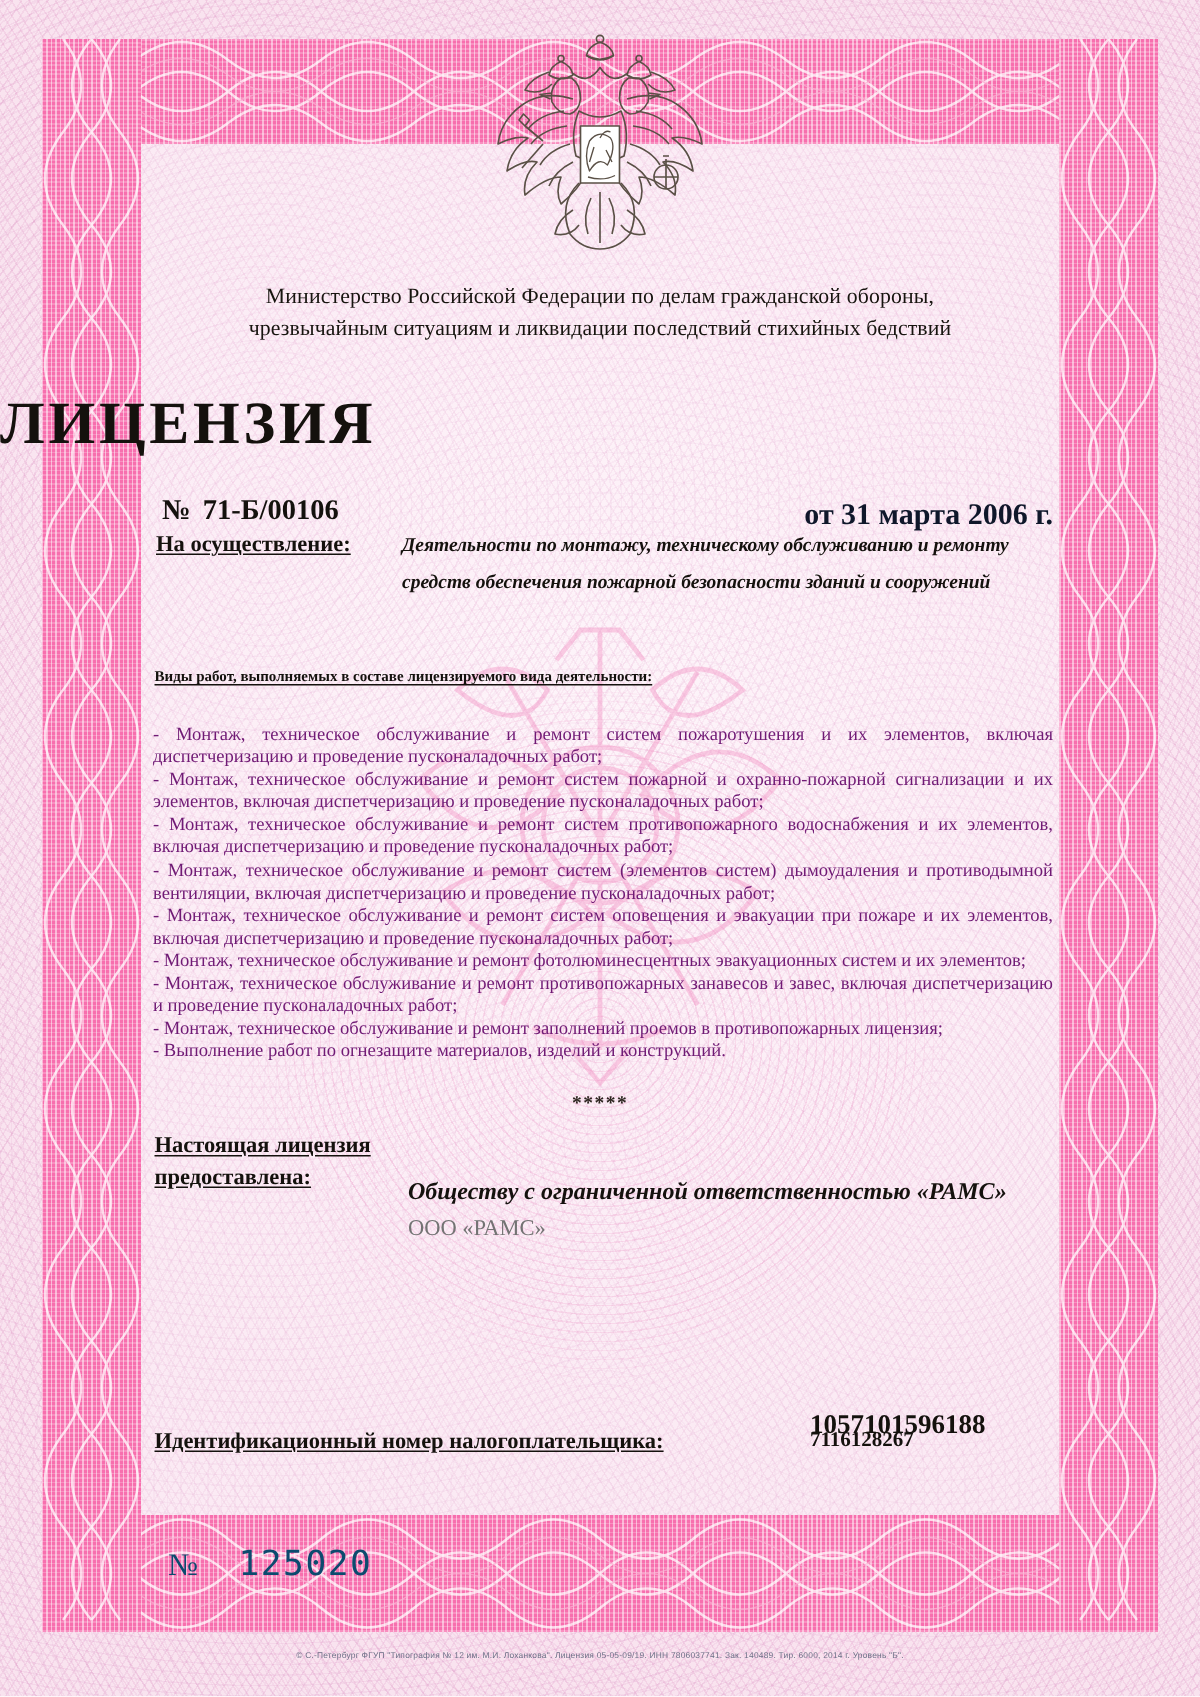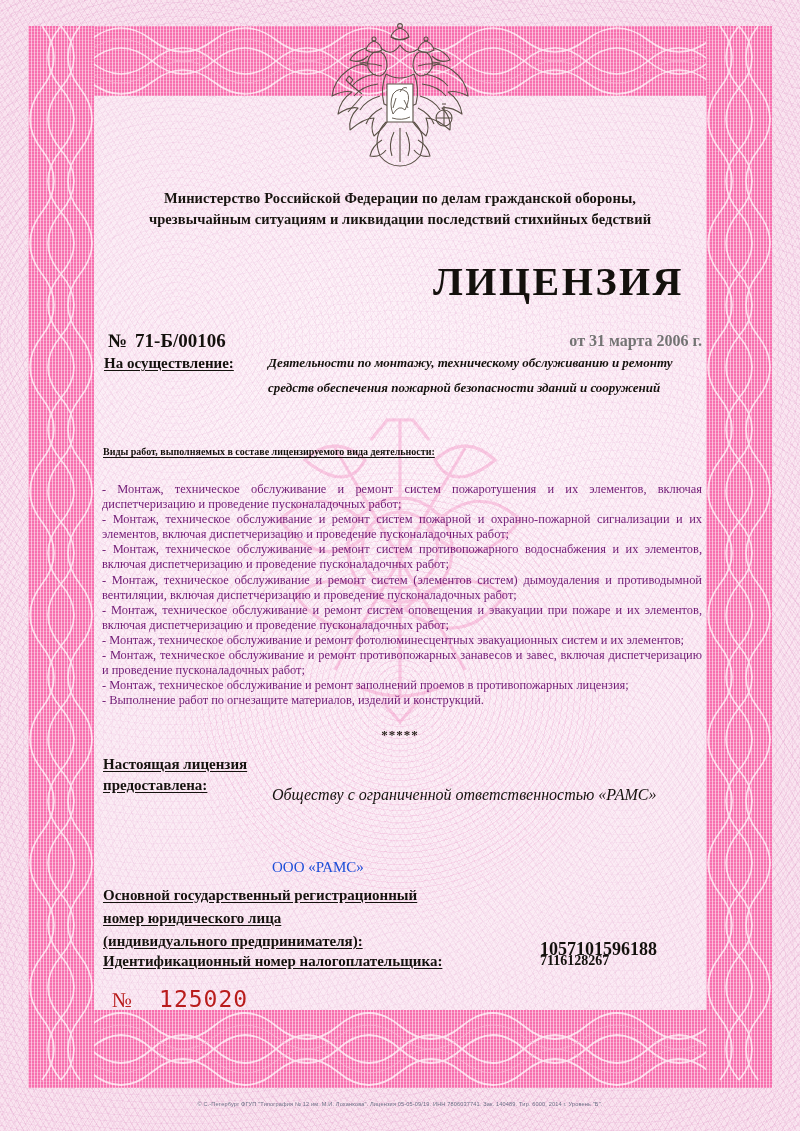--- a/index.html
+++ b/index.html
@@ -110,33 +110,33 @@
     height: 160px;
     transform: translateX(-50%);
   }
 
   .ministry {
     position: absolute;
     left: 100px;
     top: 188px;
     width: 600px;
     text-align: center;
-    font-weight: bold;
+    font-weight: normal;
     font-size: 14.5px;
     line-height: 21px;
     color: #17140f;
     letter-spacing: .1px;
   }
 
   .doc-title {
     position: absolute;
     left: 0;
     top: 258px;
     width: 684px;
-    text-align: right;
+    text-align: left;
     font-weight: bold;
     font-size: 40px;
     letter-spacing: 2.5px;
     color: #14110d;
   }
 
   .lic-number {
     position: absolute;
     left: 108px;
     top: 330px;
@@ -144,22 +144,22 @@
     font-size: 19px;
     color: #14110d;
   }
   .lic-number .nsign { margin-right: 8px; }
 
   .lic-date {
     position: absolute;
     right: 98px;
     top: 332px;
     font-weight: bold;
-    font-size: 16px;
-    color: #737373;
+    font-size: 20px;
+    color: #0f172a;
   }
 
   .label-ul {
     font-weight: bold;
     color: #14110d;
     text-decoration: underline;
     text-underline-offset: 2px;
   }
 
   .activity-label {
@@ -221,31 +221,30 @@
     font-size: 15px;
     line-height: 21px;
   }
   .granted-label div { white-space: nowrap; }
 
   .granted-value-full {
     position: absolute;
     left: 272px;
     top: 786px;
     font-style: italic;
-    font-weight: normal;
+    font-weight: bold;
     font-size: 16px;
     color: #14110d;
   }
   .granted-value-short {
     position: absolute;
     left: 272px;
     top: 811px;
     font-size: 15px;
-    color: #1d4ed8;
-    margin-top: 48px;
+    color: #737373;
   }
 
   .reg-block {
     position: absolute;
     left: 103px;
     top: 884px;
     font-size: 15px;
     line-height: 23px;
   }
   .reg-block .line { white-space: nowrap; }
@@ -270,24 +269,24 @@
     left: 540px;
     top: 953px;
     font-weight: bold;
     font-size: 14px;
     color: #14110d;
   }
 
   .serial {
     position: absolute;
     left: 112px;
-    top: 986px;
+    top: 1030px;
     font-family: "DejaVu Sans Mono", monospace;
     font-size: 23px;
-    color: #b91c1c;
+    color: #0c4a6e;
     letter-spacing: 1px;
     text-align: right;
   }
   .serial .nsign {
     font-family: "Liberation Serif", serif;
     font-size: 21px;
     margin-right: 26px;
   }
 
   .footer {
@@ -468,25 +467,20 @@
     <div class="stars">*****</div>
 
     <div class="granted-label">
       <div class="label-ul">Настоящая лицензия</div>
       <div class="label-ul">предоставлена:</div>
     </div>
 
     <div class="granted-value-full">Обществу с ограниченной ответственностью «РАМС»</div>
     <div class="granted-value-short">ООО «РАМС»</div>
 
-    <div class="reg-block">
-      <div class="line label-ul">Основной государственный регистрационный</div>
-      <div class="line label-ul">номер юридического лица</div>
-      <div class="line label-ul">(индивидуального предпринимателя):</div>
-    </div>
 
     <div class="inn-label label-ul">Идентификационный номер налогоплательщика:</div>
 
     <div class="ogrn-value">1057101596188</div>
     <div class="inn-value">7116128267</div>
 
     <div class="serial">
       <span class="nsign">№</span><span>125020</span>
     </div>
 

